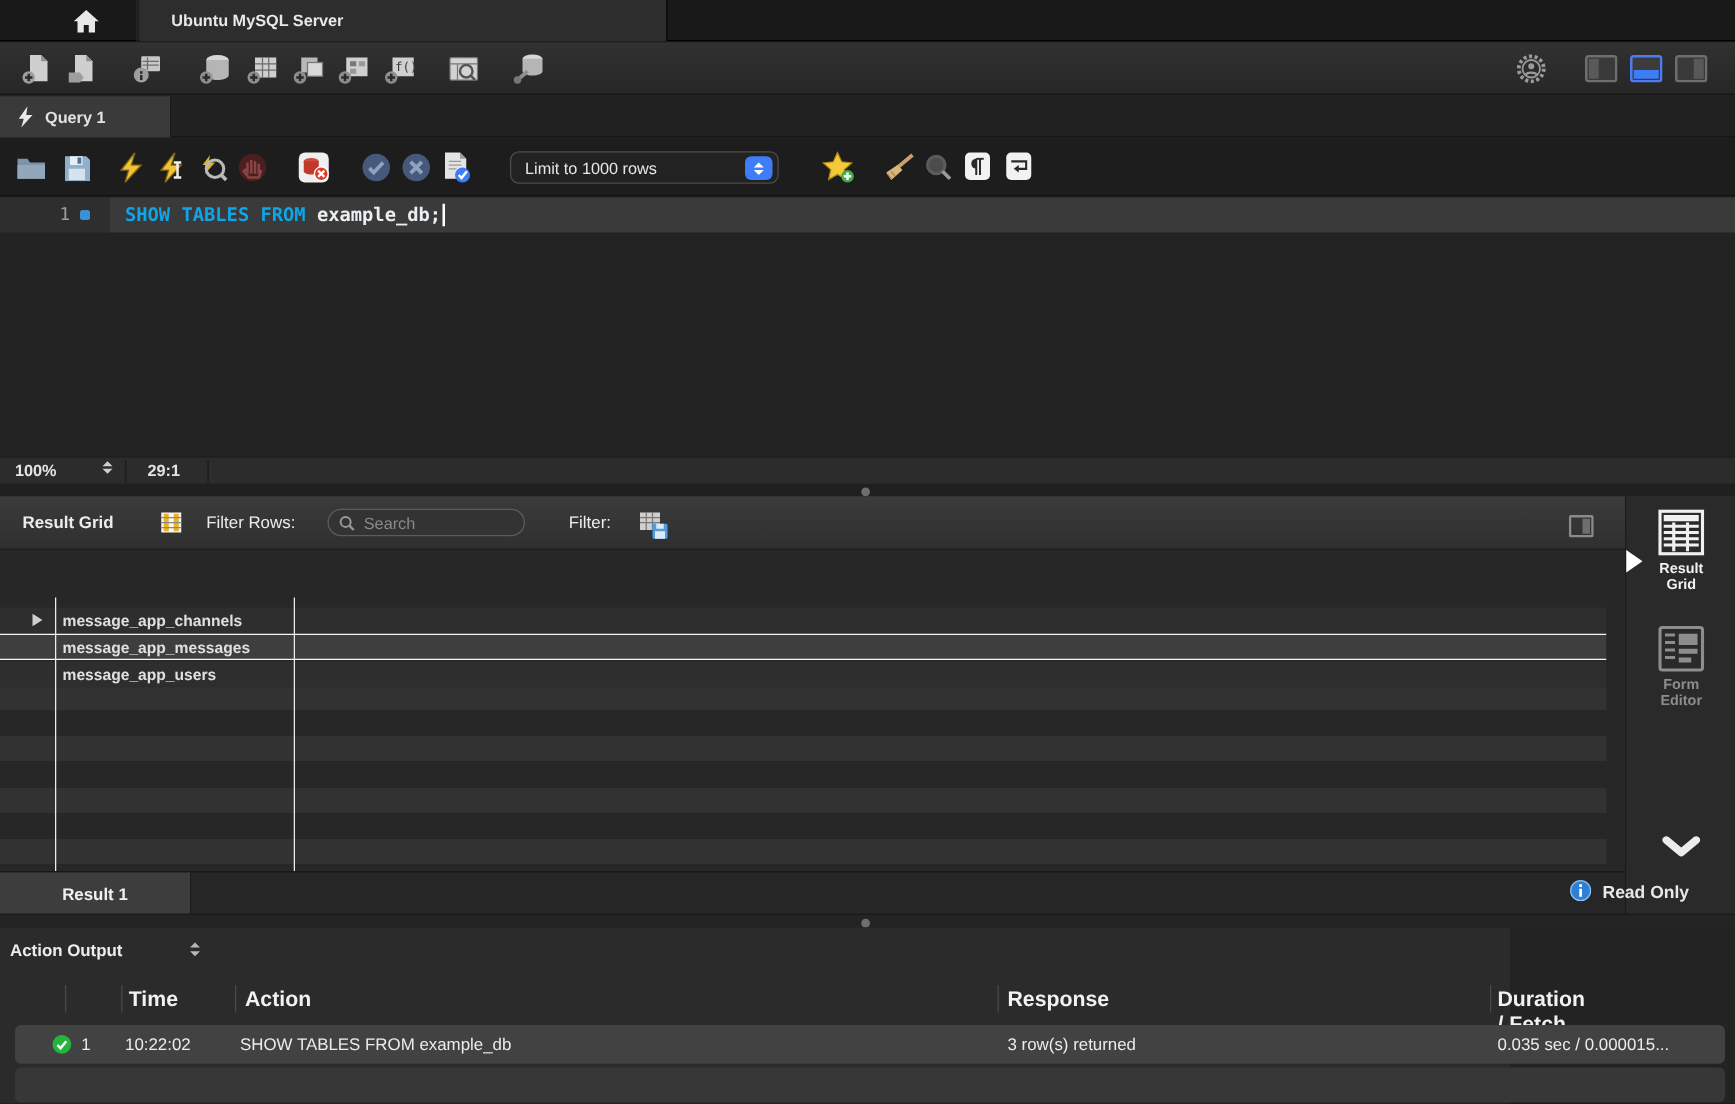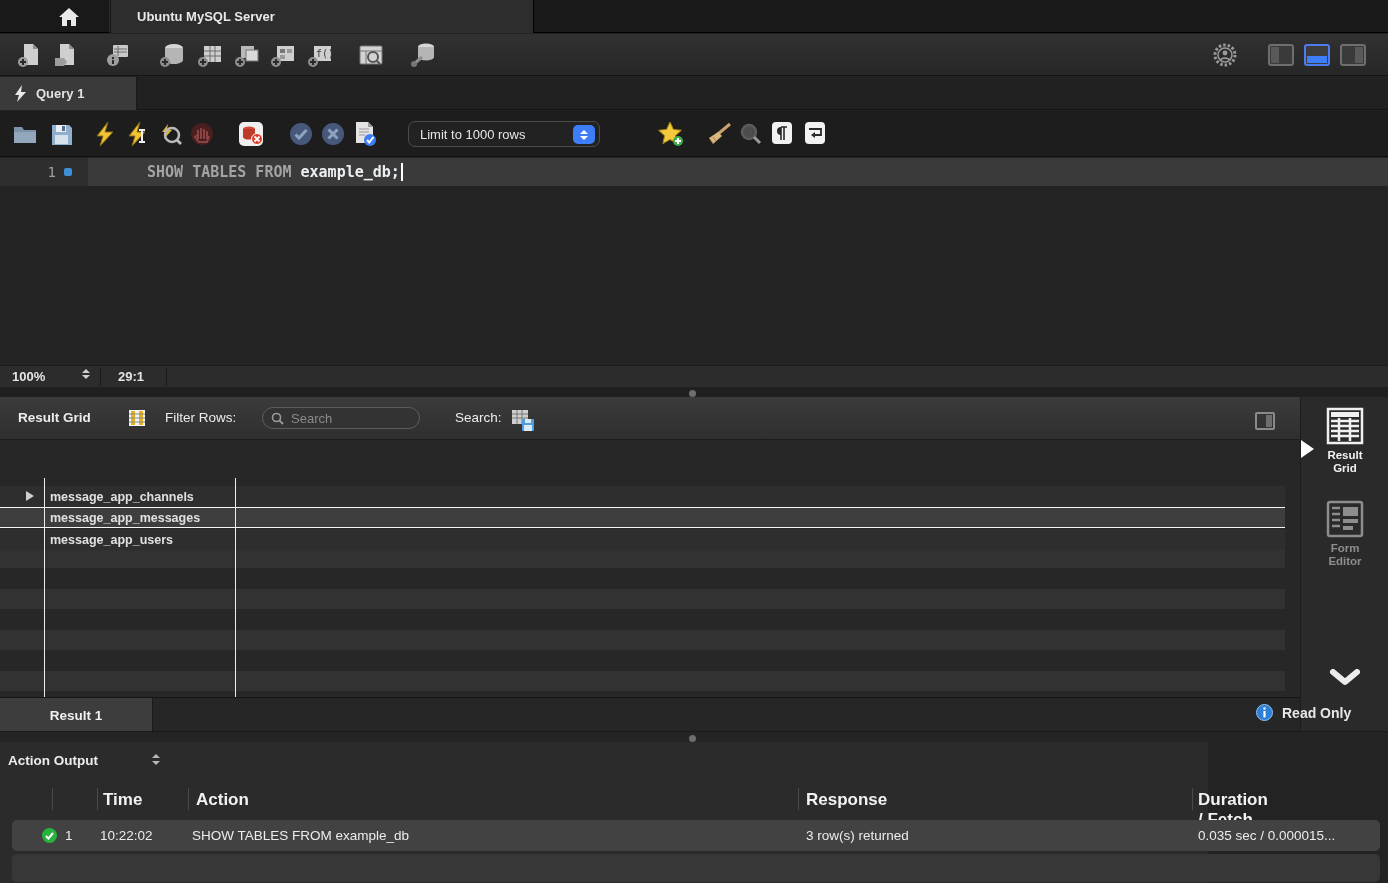--- a/index.html
+++ b/index.html
@@ -17,33 +17,33 @@
   .main-toolbar{left:0;top:34px;width:1388px;height:42px;background:linear-gradient(#313131,#272727);border-bottom:1px solid #141414;}
   .tbtn{position:absolute;top:5px;width:34px;height:32px;display:flex;align-items:center;justify-content:center;background:none;border:none;padding:0;cursor:pointer;}
 
   
   .query-tabbar{left:0;top:77px;width:1388px;height:33px;background:#212121;border-bottom:1px solid #141414;}
   .query-tab{left:0;top:0;width:137px;height:33px;background:#3a3a3a;display:flex;align-items:center;gap:9px;padding-left:14px;color:#e2e2e2;font-size:13px;font-weight:bold;border-right:1px solid #1a1a1a;}
 
   
   .sql-toolbar{left:0;top:111px;width:1388px;height:46px;background:#1d1d1d;border-bottom:1px solid #101010;}
   .sbtn{position:absolute;top:8px;width:30px;height:30px;display:flex;align-items:center;justify-content:center;background:none;border:none;padding:0;cursor:pointer;}
-  .limit-dd{position:absolute;left:408px;top:10px;width:192px;height:26px;background:#222;border:1px solid #4c4c4c;border-radius:7px;display:flex;align-items:center;color:#e6e6e6;font-size:13px;padding-left:11px;cursor:pointer;}
+  .limit-dd{position:absolute;left:408px;top:10px;width:215px;height:26px;background:#222;border:1px solid #4c4c4c;border-radius:7px;display:flex;align-items:center;color:#e6e6e6;font-size:13px;padding-left:11px;cursor:pointer;}
   .limit-dd .stepper{position:absolute;right:4px;top:3px;width:22px;height:19px;background:#3d7ef8;border-radius:5px;display:flex;flex-direction:column;align-items:center;justify-content:center;gap:2px;}
   .tri-up{width:0;height:0;border-left:4px solid transparent;border-right:4px solid transparent;border-bottom:4px solid #fff;}
   .tri-down{width:0;height:0;border-left:4px solid transparent;border-right:4px solid transparent;border-top:4px solid #fff;}
   .wbtn{position:absolute;top:11px;width:20px;height:22px;background:#f2f2f2;border:none;border-radius:4px;display:flex;align-items:center;justify-content:center;cursor:pointer;padding:0;}
 
   
   .editor{left:0;top:158px;width:1388px;height:207px;background:#232323;}
   .editor .gutter1{left:0;top:0;width:88px;height:28px;background:#2e2e2e;display:flex;align-items:center;justify-content:flex-end;gap:8px;padding-right:16px;}
   .editor .lineno{color:#9aa0a6;font-family:"DejaVu Sans Mono",monospace;font-size:14px;}
   .editor .stmt-dot{width:8px;height:8px;border-radius:2px;background:#3d8fd6;}
   .editor .codeline{left:88px;top:0;width:1300px;height:28px;background:#3a3a3a;display:flex;align-items:center;padding-left:12px;font-family:"DejaVu Sans Mono",monospace;font-size:15px;font-weight:bold;white-space:pre;}
-  .kw{color:#a3a3a3;margin-left:47px;}
+  .kw{color:#0ea5e9;}
   .ident{color:#eceff1;}
   .caret{display:inline-block;width:2px;height:18px;background:#fff;margin-left:1px;}
 
   
   .edstatus{left:0;top:365px;width:1388px;height:22px;background:#2c2c2c;border-top:1px solid #1b1b1b;color:#e4e4e4;font-size:13px;font-weight:bold;}
   .edstatus .sep{position:absolute;top:2px;width:1px;height:18px;background:#1a1a1a;}
 
   .splitter{left:0;top:387px;width:1388px;height:10px;background:#202020;}
   .splitter .dot, .splitter2 .dot{position:absolute;left:689px;top:3px;width:7px;height:7px;border-radius:50%;background:#6e6e6e;}
   .splitter2{left:0;top:731px;width:1388px;height:11px;background:#242424;border-top:1px solid #1a1a1a;}
@@ -374,21 +374,21 @@
         <path d="M1 5h16M1 9h16M1 13h16" stroke="#888"></path>
       </svg>
     <span class="lbl" style="left:165px">Filter Rows:</span>
     <div class="search-box">
       <svg width="13" height="13" viewBox="0 0 13 13">
           <circle cx="5.5" cy="5.5" r="4" fill="none" stroke="#9a9a9a" stroke-width="1.6"></circle>
           <path d="M8.5 8.5 12 12" stroke="#9a9a9a" stroke-width="1.8"></path>
         </svg>
       <input placeholder="Search" style="">
     </div>
-    <span class="lbl" style="left:455px">Search:</span>
+    <span class="lbl" style="left:455px">Filter:</span>
     <button class="sbtn" style="left:508px;top:8px">
       <svg width="24" height="24" viewBox="0 0 24 24">
           <rect x="1" y="2" width="16" height="14" fill="#cfcfcf"></rect>
           <path d="M1 6h16M1 10h16M6 2v14M11 2v14" stroke="#777"></path>
           <rect x="11" y="11" width="12" height="12" rx="1" fill="#4d9de0"></rect>
           <rect x="14" y="11" width="6" height="4" fill="#dceaf6"></rect>
           <rect x="13" y="17" width="8" height="6" fill="#dceaf6"></rect>
         </svg>
     </button>
     <button class="sbtn" style="left:1250px;top:9px">

